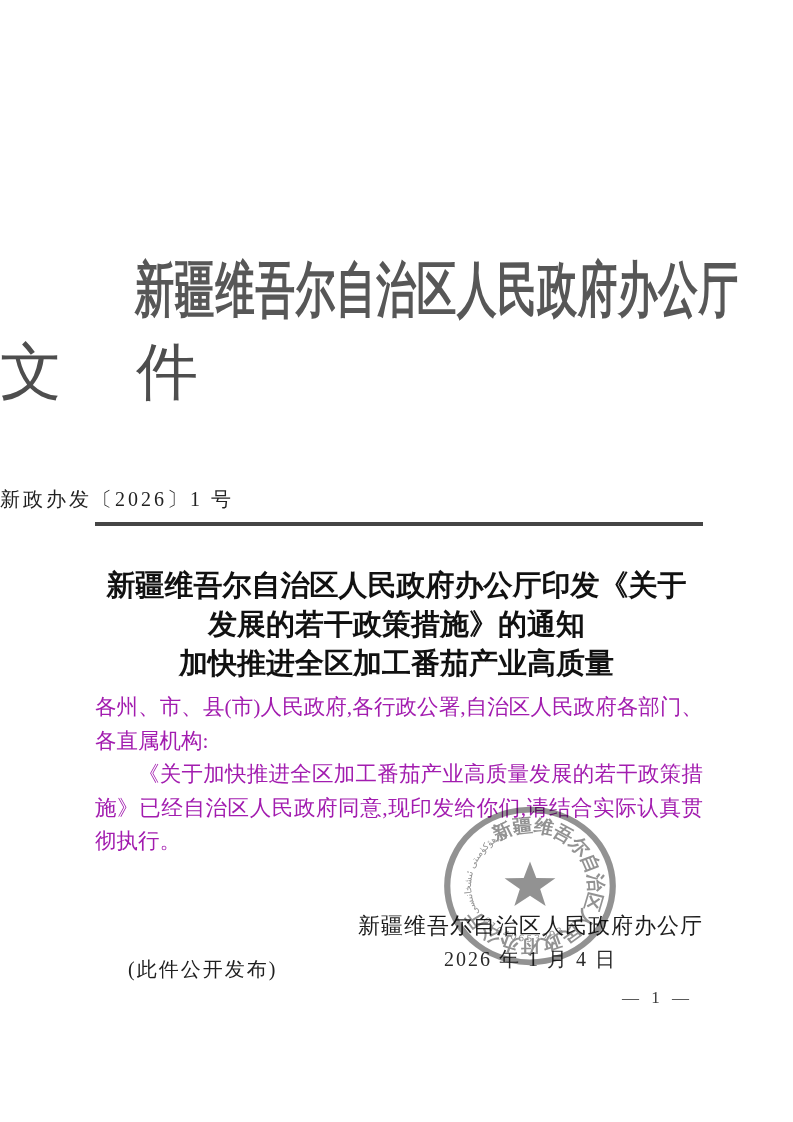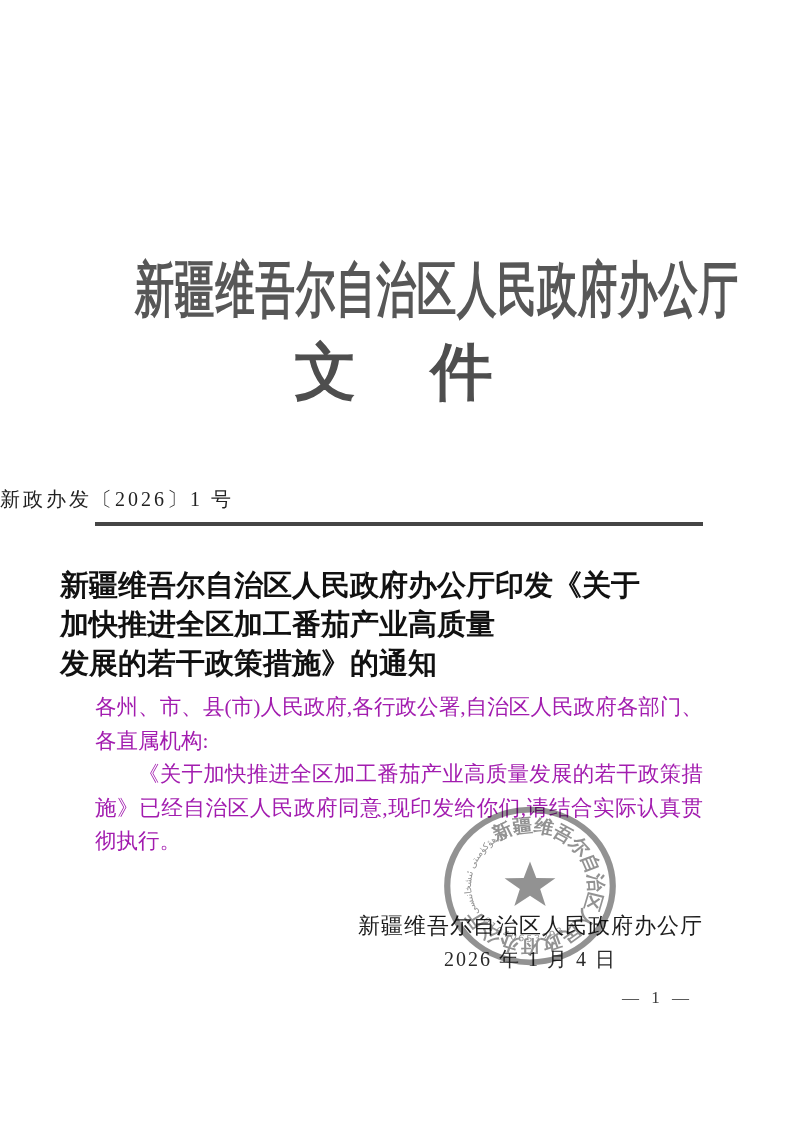--- a/index.html
+++ b/index.html
@@ -16,39 +16,39 @@
     text-align:center;
     font-size:60px;font-weight:bold;
     color:#575757;
     white-space:nowrap;
     transform:scaleX(0.66);
     transform-origin:50% 50%;
     letter-spacing:1px;
   }
   .masthead-type{
     position:absolute;top:330px;left:0;width:793px;
-    text-align:center;
-    font-size:62px;font-weight:bold;
+    text-align:left;
+    font-size:62px;font-weight:normal;
     color:#4e4e4e;
     letter-spacing:6px;
     white-space:nowrap;
   }
   .doc-number{
     position:absolute;top:486px;left:0;width:793px;
     font-size:20px;
     color:#222;
     letter-spacing:3px;
   }
   .red-rule{
     position:absolute;top:522px;left:95px;width:608px;height:4px;
     background:#454545;
   }
   .doc-title{
     position:absolute;top:566px;left:60px;width:673px;
-    text-align:left;
+    text-align:center;
     font-size:29px;font-weight:bold;
     line-height:39px;
     color:#111;
   }
   .doc-body{
     position:absolute;top:691px;left:95px;width:608px;
     font-size:21.5px;
     line-height:33.5px;
     text-align:justify;
     color:#a21caf;
@@ -99,34 +99,35 @@
   <div class="masthead-org">新疆维吾尔自治区人民政府办公厅</div>
 
   <div class="masthead-type">文　件</div>
 
   <div class="doc-number">新政办发〔2026〕1 号</div>
 
   <div class="red-rule"></div>
 
   <div class="doc-title">
     <div>新疆维吾尔自治区人民政府办公厅印发《关于</div>
+    <div>发展的若干政策措施》的通知</div>
     <div>加快推进全区加工番茄产业高质量</div>
-    <div>发展的若干政策措施》的通知</div>
   </div>
 
   <div class="doc-body">
     <p>各州、市、县(市)人民政府,各行政公署,自治区人民政府各部门、各直属机构:</p>
     <p class="indent">《关于加快推进全区加工番茄产业高质量发展的若干政策措施》已经自治区人民政府同意,现印发给你们,请结合实际认真贯彻执行。</p>
   </div>
 
   <div class="signature">
     <div class="org">新疆维吾尔自治区人民政府办公厅</div>
     <div class="date">2026 年 1 月 4 日</div>
   </div>
 
+  <div class="public-note">(此件公开发布)</div>
 
   <div class="page-number">— 1 —</div>
 
   <svg class="seal" id="seal-svg" viewBox="0 0 200 200" preserveAspectRatio="none">
     <defs>
       <path id="uyghur-arc" d="M 42.8 133 A 66 66 0 0 1 75.3 38.8" fill="none"></path>
       <path id="serial-arc" d="M 44.3 139 A 68 68 0 0 0 155.7 139" fill="none"></path>
     </defs>
     <circle cx="100" cy="100" r="93" fill="none" stroke="#8a8a8a" stroke-width="7"></circle>
     <path d="M100,70 L107.1,90.3 L128.5,90.7 L111.4,103.7 L117.6,124.3 L100,112 L82.4,124.3 L88.6,103.7 L71.5,90.7 L92.9,90.3 Z" fill="#8a8a8a"></path>

